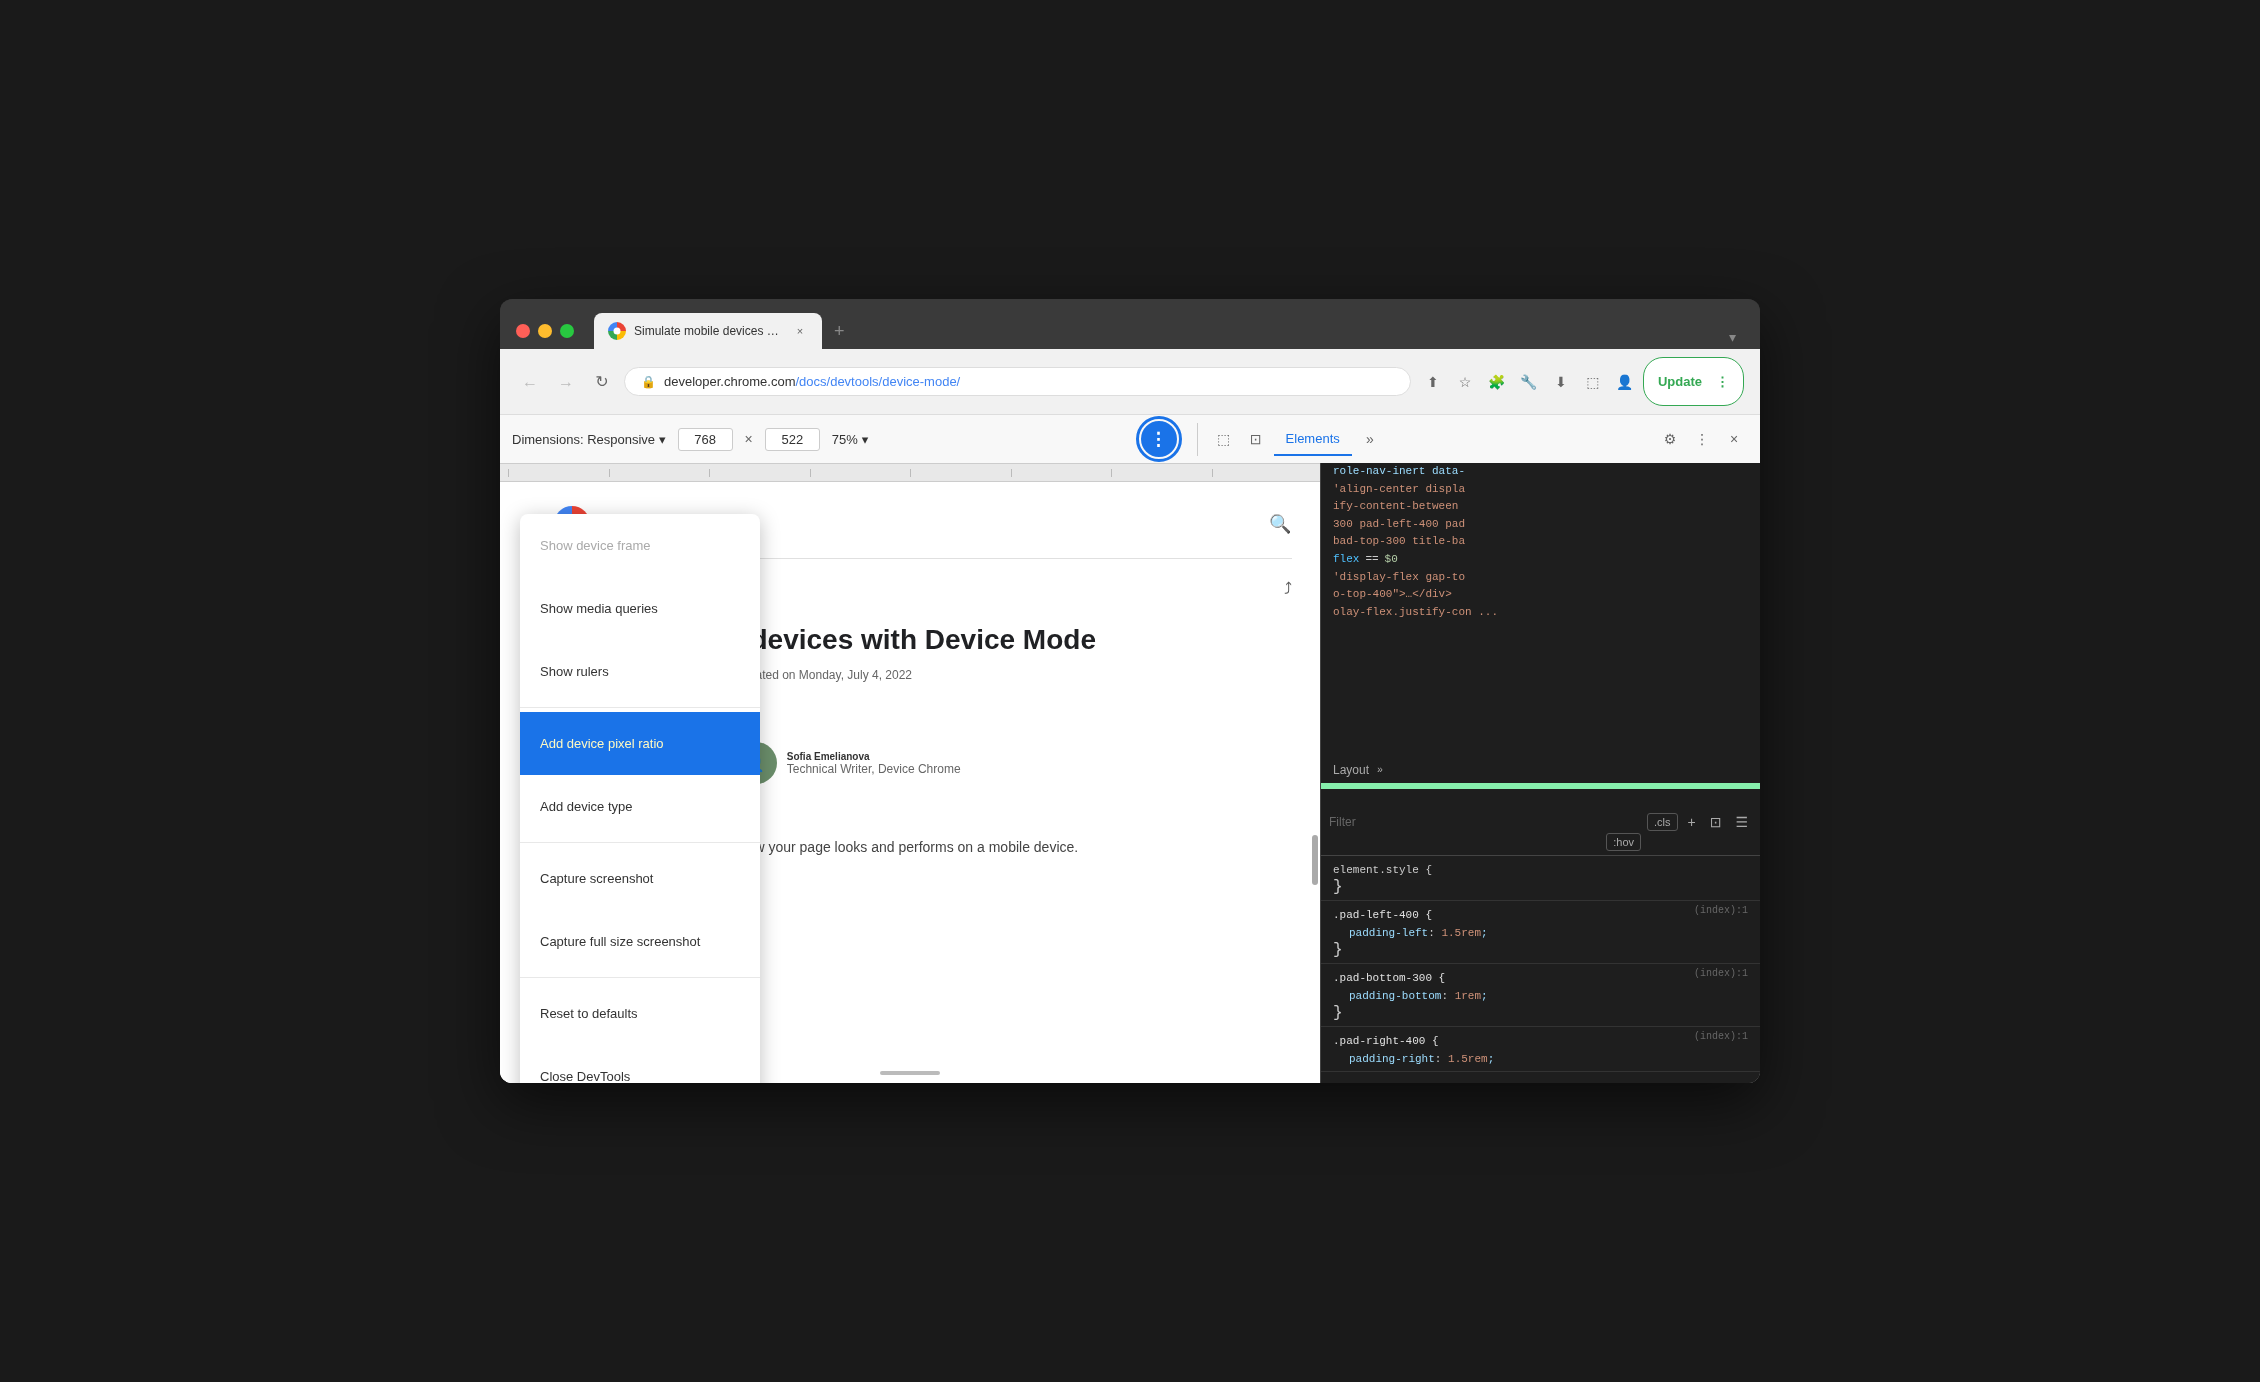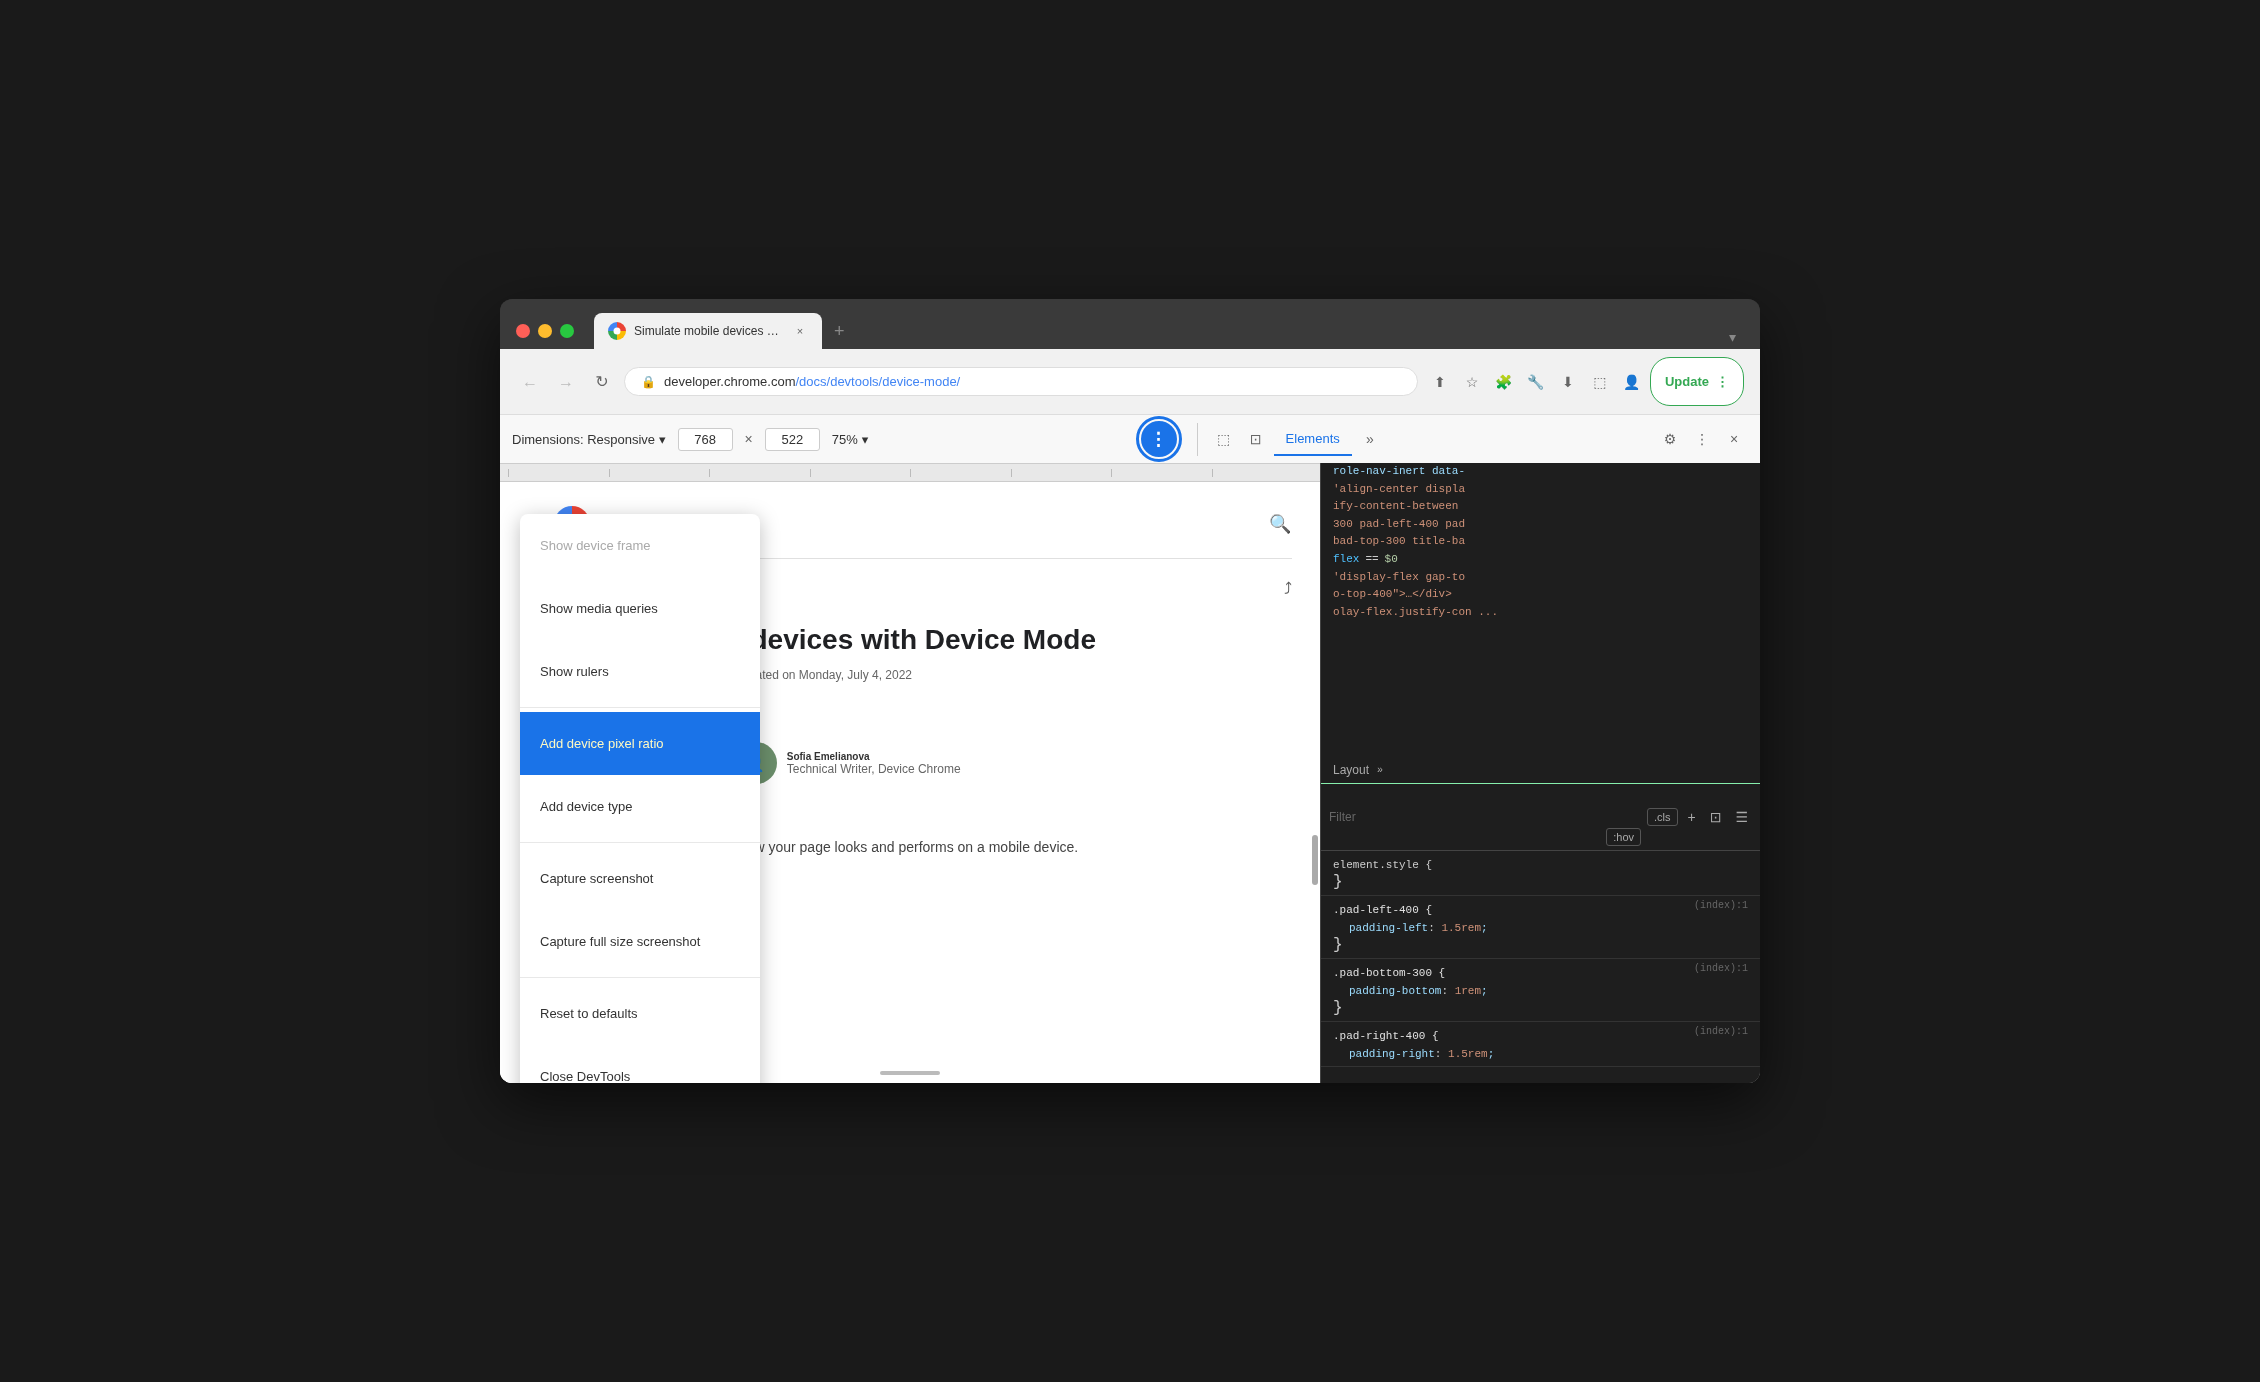--- a/index.html
+++ b/index.html
@@ -178,21 +178,21 @@
       background: white;
       border: 1.5px solid #34a853;
       border-radius: 20px;
       padding: 16px 14px;
       font-size: 13px;
       font-weight: 600;
       color: #34a853;
       cursor: pointer;
       display: flex;
       align-items: center;
-      gap: 7px;
+      gap: 14px;
     }
 
     
     .devtools-bar {
       background: #f8f8f8;
       border-top: 1px solid #ddd;
       padding: 6px 12px;
       display: flex;
       align-items: center;
       gap: 12px;
@@ -511,21 +511,21 @@
       color: #e0e0e0;
     }
 
     .code-attr { color: #9cdcfe; }
     .code-string { color: #ce9178; }
     .code-value { color: #b5cea8; }
     .code-blue { color: #4fc1ff; }
 
     
     .styles-area {
-      border-top: 1px solid #86efac;
+      border-top: 6px solid #86efac;
       background: #1e1e1e;
       height: 300px;
       overflow: hidden;
     }
 
     .styles-filter-bar {
       display: flex;
       align-items: center;
       padding: 4px 8px;
       border-bottom: 1px solid #444;

